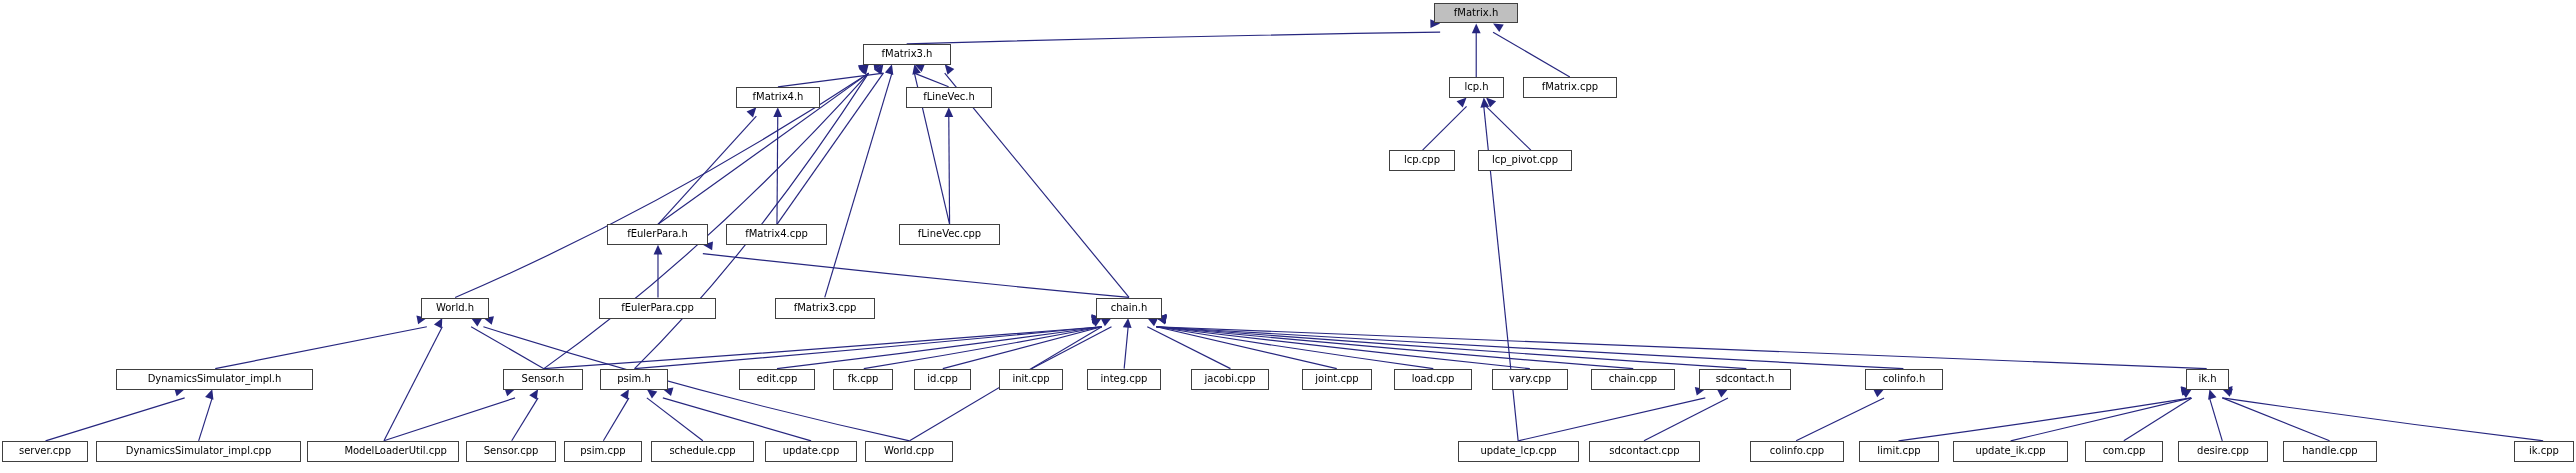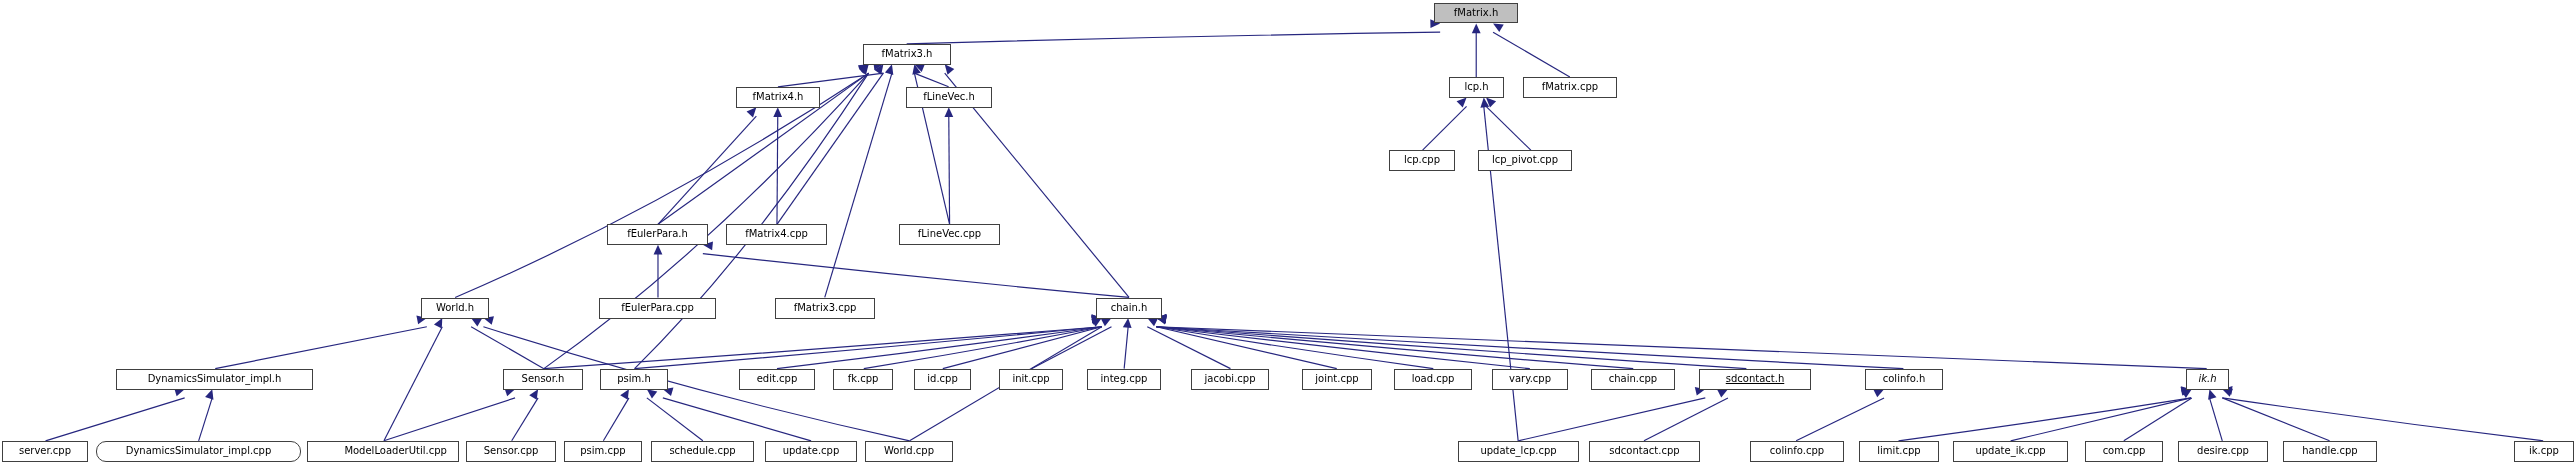--- a/index.html
+++ b/index.html
@@ -289,25 +289,25 @@
       <div class="node" style="left: 739px; top: 369px; width: 76px;">edit.cpp</div>
       <div class="node" style="left: 833px; top: 369px; width: 60px;">fk.cpp</div>
       <div class="node" style="left: 914px; top: 369px; width: 57px;">id.cpp</div>
       <div class="node" style="left: 999px; top: 369px; width: 64px;">init.cpp</div>
       <div class="node" style="left: 1087px; top: 369px; width: 74px;">integ.cpp</div>
       <div class="node" style="left: 1191px; top: 369px; width: 78px;">jacobi.cpp</div>
       <div class="node" style="left: 1302px; top: 369px; width: 70px;">joint.cpp</div>
       <div class="node" style="left: 1394px; top: 369px; width: 78px;">load.cpp</div>
       <div class="node" style="left: 1492px; top: 369px; width: 76px;">vary.cpp</div>
       <div class="node" style="left: 1591px; top: 369px; width: 84px;">chain.cpp</div>
-      <div class="node" style="left: 1699px; top: 369px; width: 112px; text-decoration: underline;">sdcontact.h</div>
+      <div class="node" style="left: 1699px; top: 369px; width: 92px;">sdcontact.h</div>
       <div class="node" style="left: 1865px; top: 369px; width: 78px;">colinfo.h</div>
-      <div class="node" style="left: 2186px; top: 369px; width: 43px; font-style: italic;">ik.h</div>
+      <div class="node" style="left: 2186px; top: 369px; width: 43px;">ik.h</div>
       <div class="node" style="left: 2px; top: 441px; width: 86px;">server.cpp</div>
-      <div class="node" style="left: 96px; top: 441px; width: 205px; border-radius: 10px;">DynamicsSimulator_impl.cpp</div>
+      <div class="node" style="left: 96px; top: 441px; width: 205px;">DynamicsSimulator_impl.cpp</div>
       <div class="node" style="left: 307px; top: 441px; width: 152px; padding-left: 32px;">ModelLoaderUtil.cpp</div>
       <div class="node" style="left: 466px; top: 441px; width: 90px;">Sensor.cpp</div>
       <div class="node" style="left: 564px; top: 441px; width: 78px;">psim.cpp</div>
       <div class="node" style="left: 651px; top: 441px; width: 103px;">schedule.cpp</div>
       <div class="node" style="left: 765px; top: 441px; width: 92px;">update.cpp</div>
       <div class="node" style="left: 865px; top: 441px; width: 88px;">World.cpp</div>
       <div class="node" style="left: 1458px; top: 441px; width: 121px;">update_lcp.cpp</div>
       <div class="node" style="left: 1589px; top: 441px; width: 111px;">sdcontact.cpp</div>
       <div class="node" style="left: 1750px; top: 441px; width: 94px;">colinfo.cpp</div>
       <div class="node" style="left: 1859px; top: 441px; width: 80px;">limit.cpp</div>

